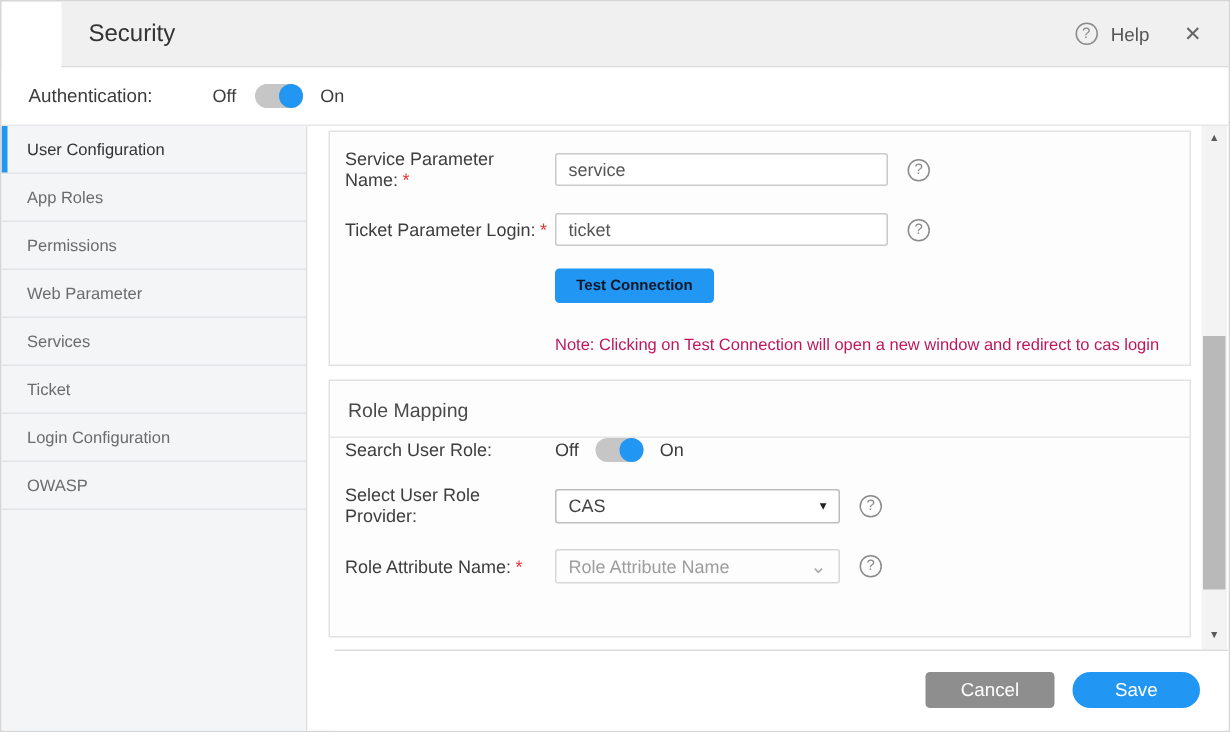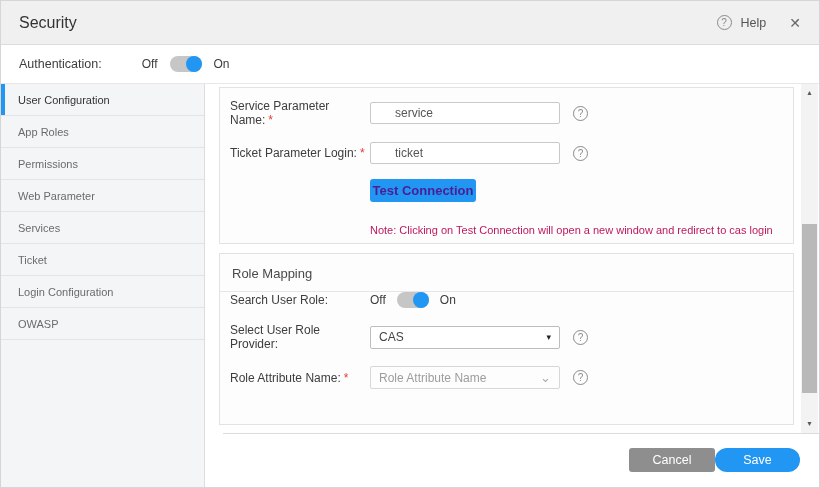--- a/index.html
+++ b/index.html
@@ -7,20 +7,21 @@
   body { font-family:"Liberation Sans","DejaVu Sans",sans-serif; }
   .window{
     width:820px; height:488px; background:#fff; position:relative;
     border:1px solid #d6d6d6; overflow:hidden; color:#333;
   }
   
   .hdr{
     height:44px; background:#f0f0f1; border-bottom:1px solid #dcdcdc;
     display:flex; align-items:center; justify-content:space-between;
     padding:0 18px;
+    margin-left:40px;
   }
   .hdr-title{ font-size:16px; color:#333; }
   .hdr-right{ display:flex; align-items:center; gap:9px; }
   .help-circle{
     width:15px; height:15px; border:1px solid #8a8a8a; border-radius:50%;
     color:#8a8a8a; font-size:10px; line-height:13px; text-align:center;
     display:inline-block; cursor:pointer; flex:0 0 auto;
   }
   .hdr-help-text{ font-size:12.5px; color:#555; cursor:pointer; }
   .hdr-close{ font-size:14px; color:#666; margin-left:14px; cursor:pointer; }
@@ -60,29 +61,29 @@
   
   .panel{
     margin-left:14px; width:575px; border:1px solid #e2e2e2; background:#fdfdfe;
   }
   .panel-conn{ margin-top:3px; height:157px; padding-top:11px; }
   .panel-role{ margin-top:9px; height:172px; }
   .form-row{ display:flex; align-items:center; padding-left:10px; margin-bottom:15px; }
   .f-label{ width:140px; font-size:12px; color:#3d3d3d; flex:0 0 auto; }
   .req{ color:#e53935; margin-left:3px; }
   .f-input{
-    width:190px; height:22px; border:1px solid #c9c9c9; border-radius:2px;
-    font-size:12px; color:#555; padding:0 24px; background:#fff; outline:none;
+    width:222px; height:22px; border:1px solid #c9c9c9; border-radius:2px;
+    font-size:12px; color:#555; padding:0 8px; background:#fff; outline:none;
     font-family:"Liberation Sans","DejaVu Sans",sans-serif;
   }
   .row-help{ margin-left:13px; }
   .btn-row{ padding-left:150px; margin-bottom:0; display:block; }
   .btn-test{
-    width:106px; height:23px; background:#2196f3; color:#4c1d95; border:none;
-    border-radius:3px; font-size:13px; font-weight:bold; cursor:pointer;
+    width:106px; height:23px; background:#2196f3; color:#0f172a; border:none;
+    border-radius:3px; font-size:10px; font-weight:bold; cursor:pointer;
     font-family:"Liberation Sans","DejaVu Sans",sans-serif;
   }
   .note-text{ padding-left:150px; margin-top:22px; font-size:11px; color:#be185d; }
   .panel-title{
     padding:12px 0 10px 12px; font-size:13px; color:#4a4a4a;
     border-bottom:1px solid #e6e6e6;
   }
   .panel-role .form-row:first-of-type{ margin-top:14px; }
   .toggle-group{ display:flex; align-items:center; gap:11px; }
   .select-box{
@@ -110,21 +111,21 @@
   .sb-arrow.up{ top:2px; }
   .sb-arrow.down{ bottom:2px; }
   .sb-thumb{
     position:absolute; left:1px; top:140px; width:15px; height:169px;
     background:#b9b9b9; cursor:pointer;
   }
   
   .footer{
     position:absolute; left:18px; right:0; bottom:0; height:55px; background:#fff;
     border-top:1px solid #dcdcdc; display:flex; align-items:flex-start;
-    justify-content:flex-end; padding:14px 19px 0 0; gap:0;
+    justify-content:flex-end; padding:14px 19px 0 0; gap:12px;
   }
   .btn{
     height:24px; border:none; border-radius:3px; font-size:12.5px; color:#fff;
     cursor:pointer; font-family:"Liberation Sans","DejaVu Sans",sans-serif;
   }
   .btn-cancel{ width:86px; background:#8e8e8e; }
   .btn-save{ width:85px; background:#2196f3;border-radius:12px; }
 </style>
 </head>
 <body>

